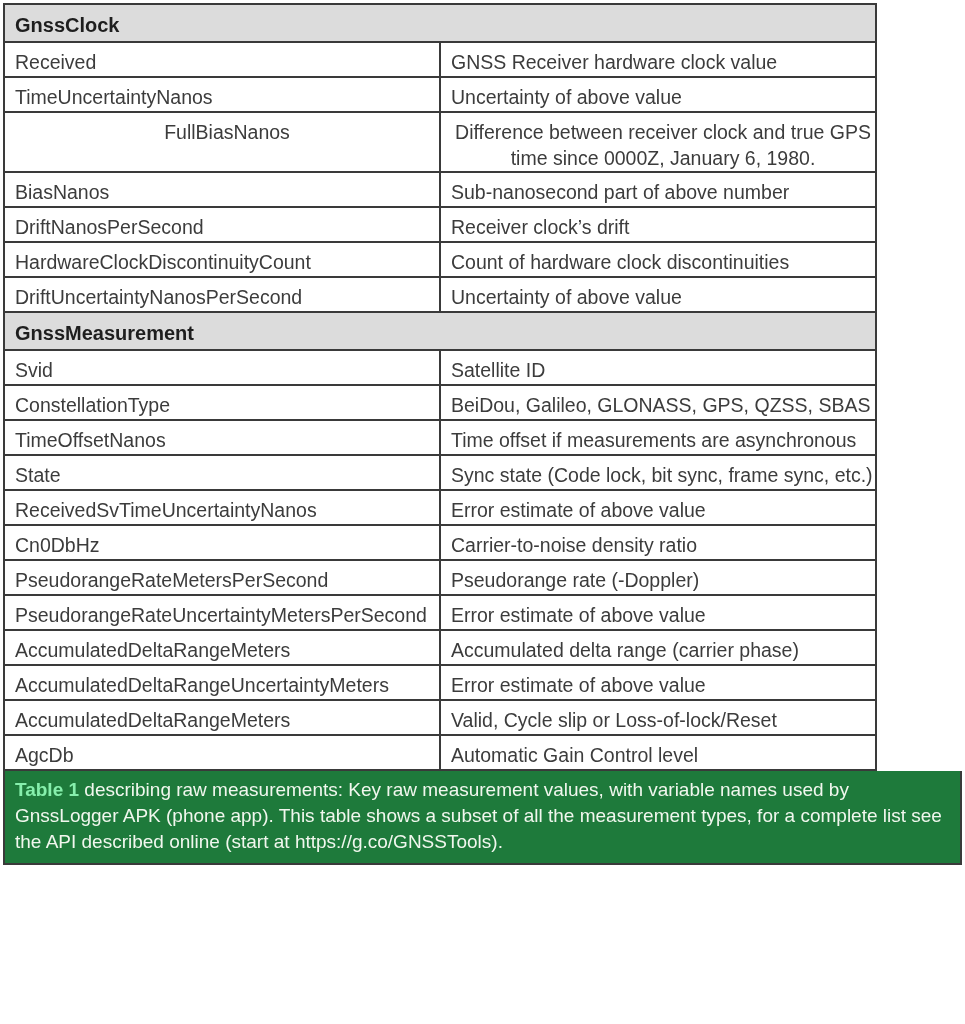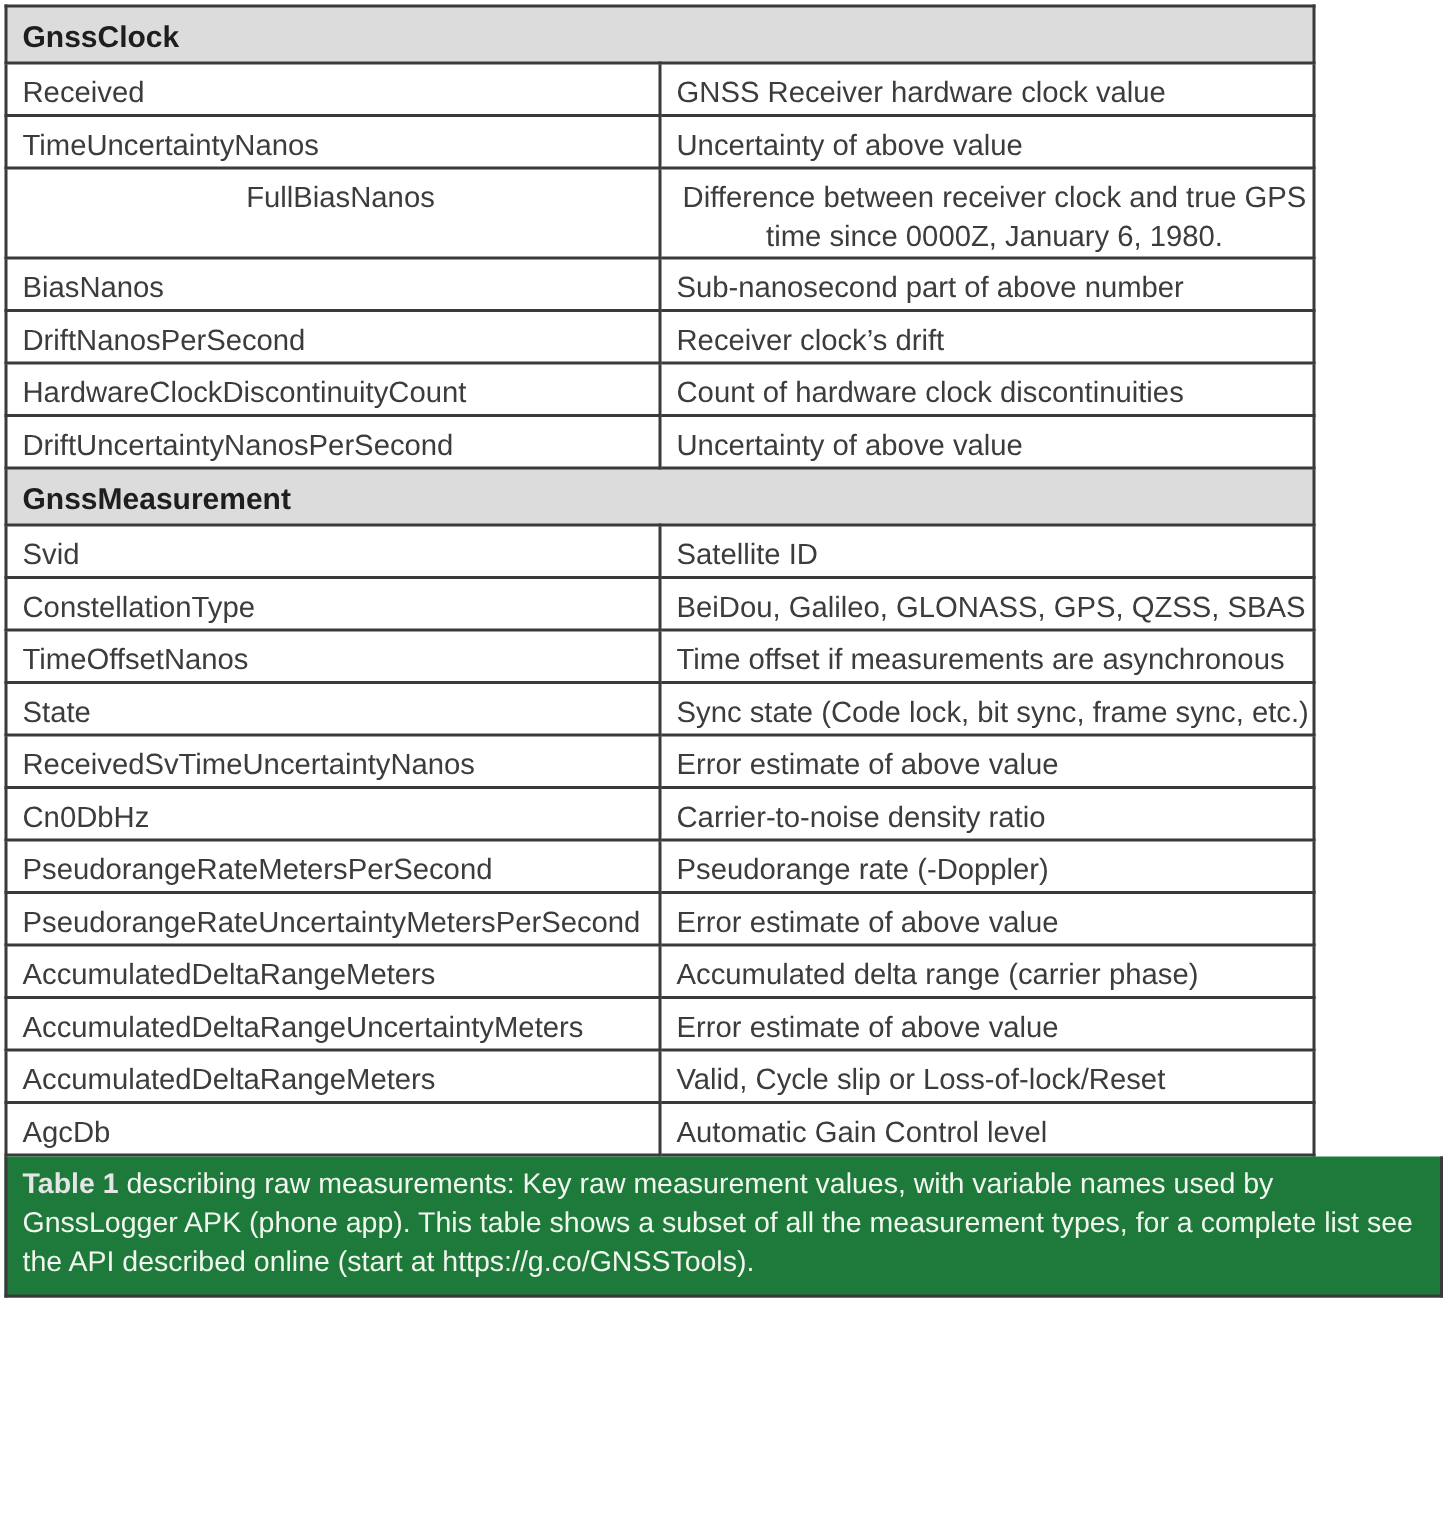--- a/index.html
+++ b/index.html
@@ -5,21 +5,21 @@
   html, body { margin:0; padding:0; background:#ffffff; }
   body { width:965px; height:1024px; overflow:hidden; font-family:"Liberation Sans", sans-serif; color:#333; }
   .wrap { position:absolute; left:3px; top:3px; width:959px; }
   table { border-collapse:collapse; width:874px; table-layout:fixed;padding-left:24px; }
   td { border:2px solid #3a3a3a; padding:0 0 0 10px; font-size:19.5px; color:#3c3c3c; vertical-align:top; line-height:26px; }
   td.c1 { width:462px; }
   tr.row td { height:35px; padding-top:6px; box-sizing:border-box; }
   tr.row2 td { height:60px; padding-top:6px; box-sizing:border-box;text-align:center; }
   tr.section td { background:#dcdcdc; font-weight:bold; color:#1e1e1e; height:38px; padding-top:7px; box-sizing:border-box; font-size:20px; }
   .caption { background:#1e7a3b; border:2px solid #3a3a3a; border-top:none; color:#f1f7ee; font-size:19px; line-height:26px; padding:6px 10px 8px 10px; width:959px; box-sizing:border-box; }
-  .caption .lbl { color:#e5e5e5; font-weight:bold; }
+  .caption .lbl { color:#86efac; font-weight:bold; }
 </style>
 </head>
 <body>
 
 <div class="wrap">
   <table>
     <tbody>
       <tr class="section">
         <td colspan="2">GnssClock</td>
       </tr>

